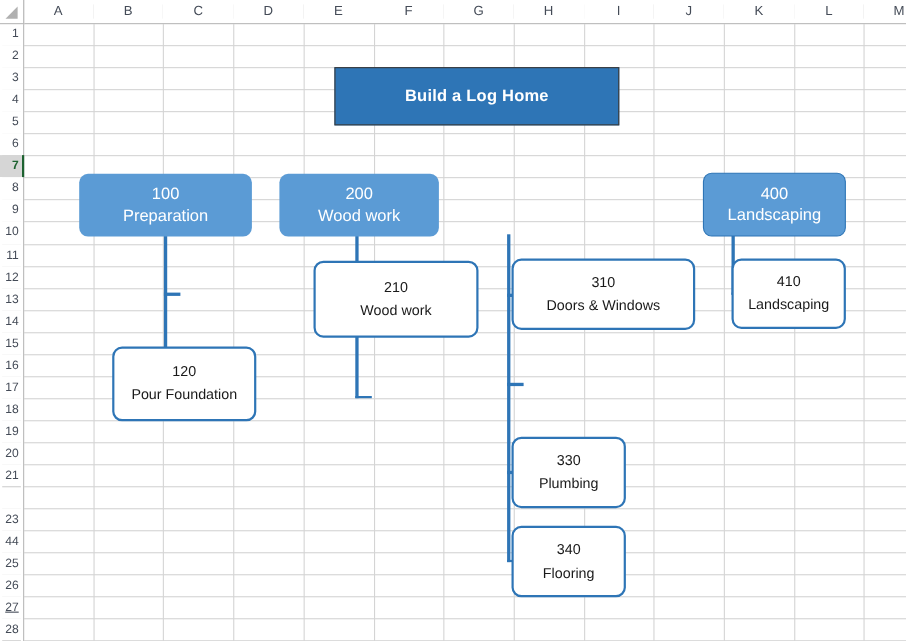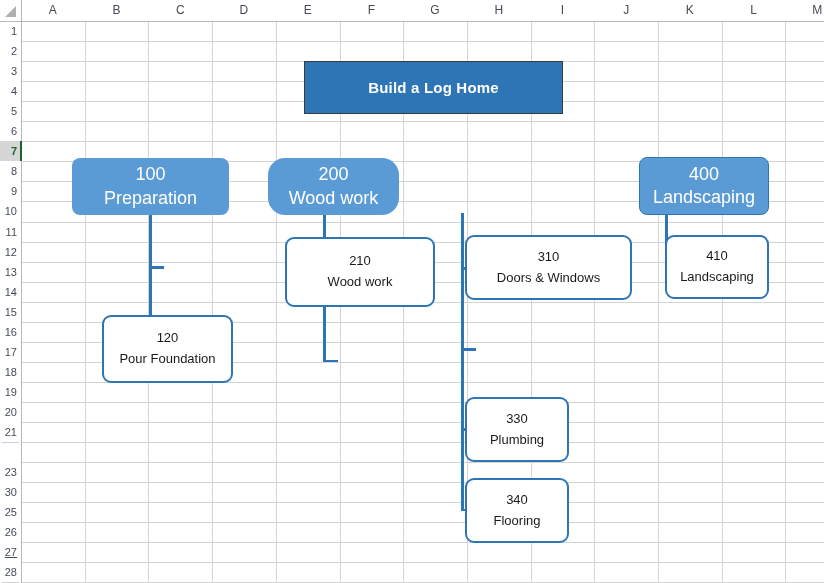--- a/index.html
+++ b/index.html
@@ -37,21 +37,21 @@
   
   .shapes{position:absolute;left:0;top:0;width:824px;height:583px;}
   .conn{position:absolute;background:#2E75B6;}
 
   .node{position:absolute;box-sizing:border-box;display:flex;flex-direction:column;
         align-items:center;justify-content:center;text-align:center;}
 
   .title-node{background:#2E75B6;border:1.5px solid #3a3a3a;color:#ffffff;
               font-weight:bold;font-size:15px;letter-spacing:.2px;}
 
-  .lvl1{background:#5B9BD5;color:#ffffff;border-radius:8px;font-size:18px;line-height:1.28;}
+  .lvl1{background:#5B9BD5;color:#ffffff;border-radius:8px;font-size:15px;line-height:1.28;}
   .lvl1.bordered{border:1.5px solid #2E75B6;}
 
   .lvl2{background:#ffffff;color:#1a1a1a;border:2px solid #2E75B6;border-radius:9px;
         font-size:13px;line-height:1.45;}
   .lvl2.thick{border-width:2.5px;}
 
   .node .l1{display:block;}
   .node .l2{display:block;}
   .lvl2 .l1{margin-bottom:2px;}
 </style>
@@ -123,21 +123,21 @@
 
     <div class="node title-node" style="left:304px;top:61px;width:259px;height:53px;">
       <span>Build a Log Home</span>
     </div>
 
     <div class="node lvl1" style="left:72px;top:158px;width:157px;height:57px;">
       <span class="l1">100</span>
       <span class="l2">Preparation</span>
     </div>
 
-    <div class="node lvl1" style="left:268px;top:158px;width:131px;height:57px;border-radius:17px;">
+    <div class="node lvl1" style="left:254px;top:158px;width:145px;height:57px;">
       <span class="l1">200</span>
       <span class="l2">Wood work</span>
     </div>
 
 
     <div class="node lvl1 bordered" style="left:639px;top:157px;width:130px;height:58px;">
       <span class="l1">400</span>
       <span class="l2">Landscaping</span>
     </div>
 
@@ -242,21 +242,21 @@
       <div class="rowhead" style="top: 381.9px; height: 20.05px; line-height: 20.05px;">19</div>
       <div class="rowhead-sep" style="top: 401.95px;"></div>
       <div class="rowhead" style="top: 401.95px; height: 20.05px; line-height: 20.05px;">20</div>
       <div class="rowhead-sep" style="top: 422px;"></div>
       <div class="rowhead" style="top: 422px; height: 20.05px; line-height: 20.05px;">21</div>
       <div class="rowhead-sep" style="top: 442.05px;"></div>
       <div class="rowhead" style="top: 424px; height: 20.05px; line-height: 20.05px; margin-top: 45px;">22</div>
       <div class="rowhead-sep" style="top: 462.1px;"></div>
       <div class="rowhead" style="top: 462.1px; height: 20.05px; line-height: 20.05px;">23</div>
       <div class="rowhead-sep" style="top: 482.15px;"></div>
-      <div class="rowhead" style="top: 482.15px; height: 20.05px; line-height: 20.05px;">30</div>
+      <div class="rowhead" style="top: 482.15px; height: 20.05px; line-height: 20.05px;">44</div>
       <div class="rowhead-sep" style="top: 502.2px;"></div>
       <div class="rowhead" style="top: 502.2px; height: 20.05px; line-height: 20.05px;">25</div>
       <div class="rowhead-sep" style="top: 522.25px;"></div>
       <div class="rowhead" style="top: 522.25px; height: 20.05px; line-height: 20.05px;">26</div>
       <div class="rowhead-sep" style="top: 542.3px;"></div>
       <div class="rowhead" style="top: 542.3px; height: 20.05px; line-height: 20.05px; text-decoration: underline;">27</div>
       <div class="rowhead-sep" style="top: 562.35px;"></div>
       <div class="rowhead" style="top: 562.35px; height: 20.05px; line-height: 20.05px;">28</div>
       <div class="rowhead-sep" style="top: 582.4px;"></div>
     </div>

